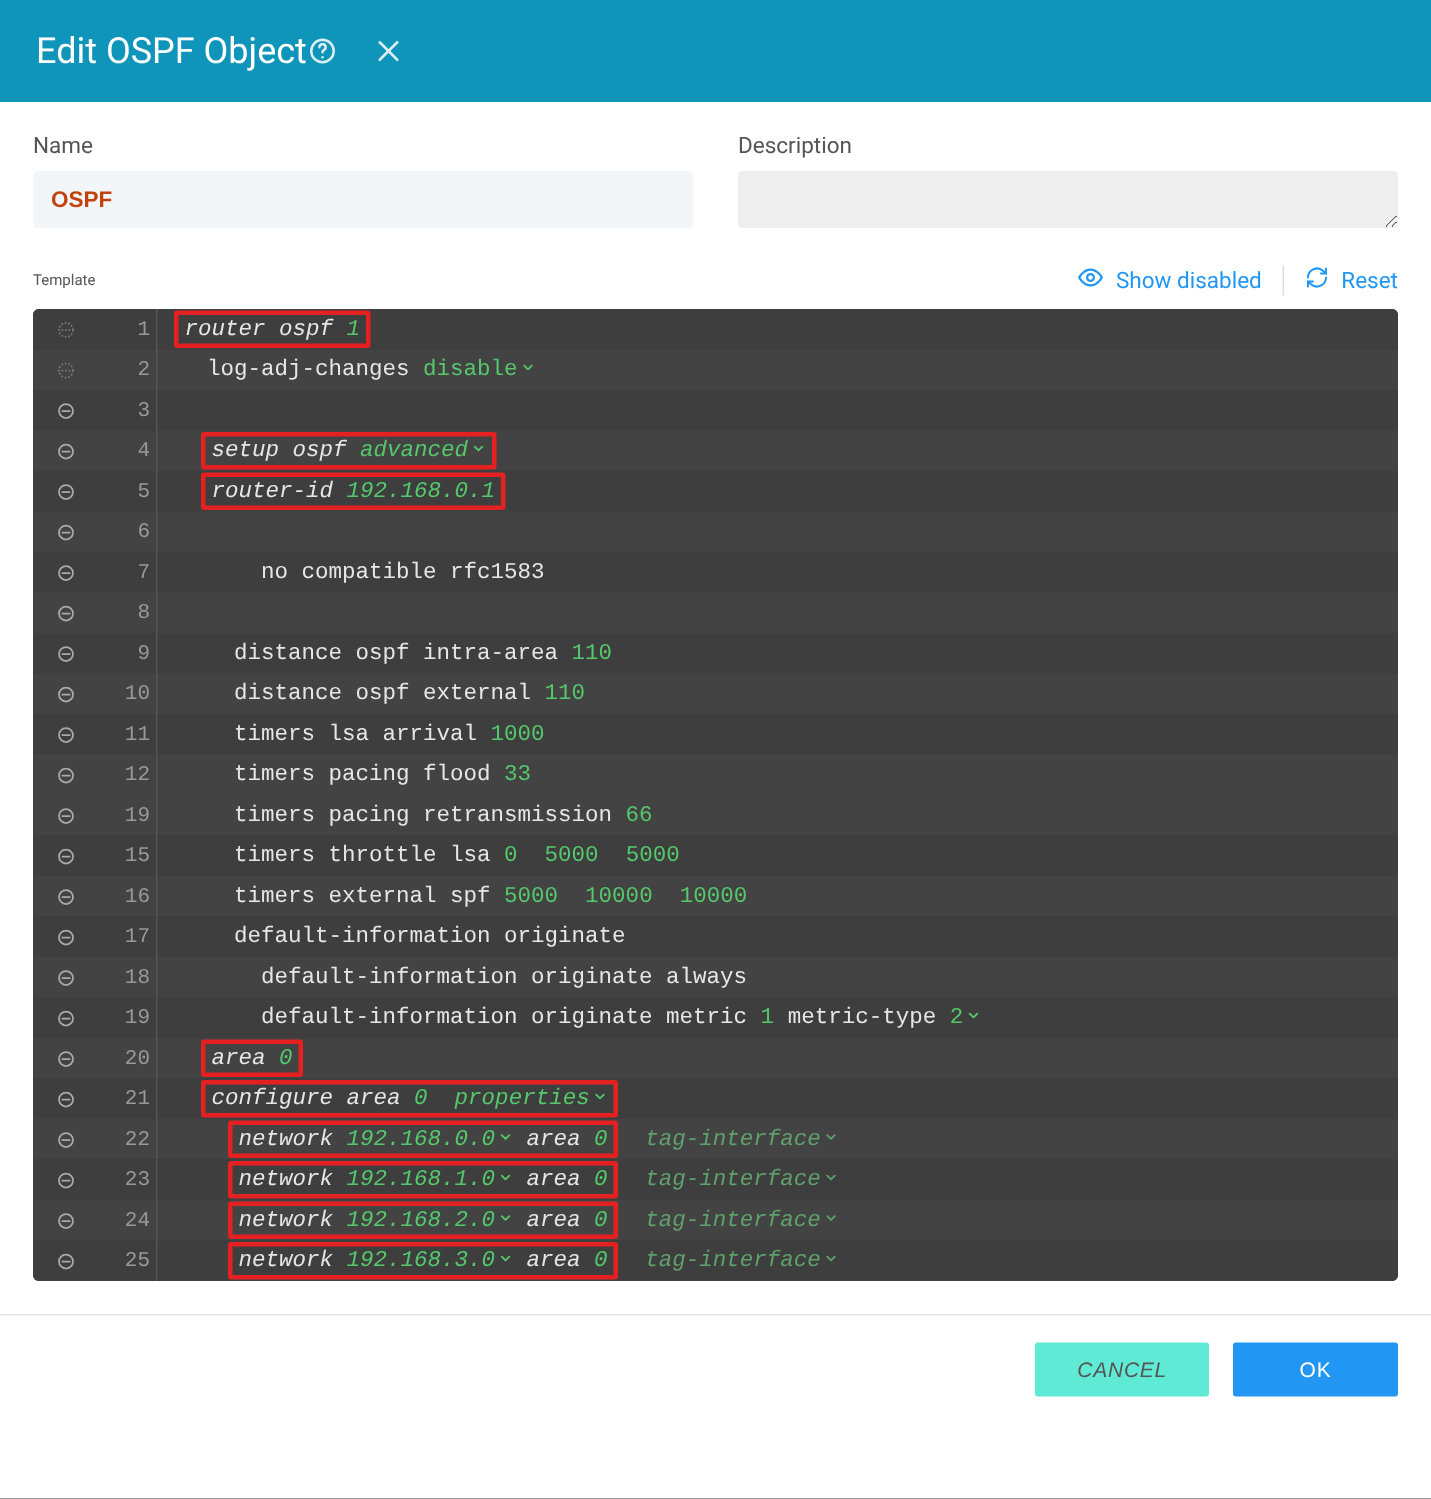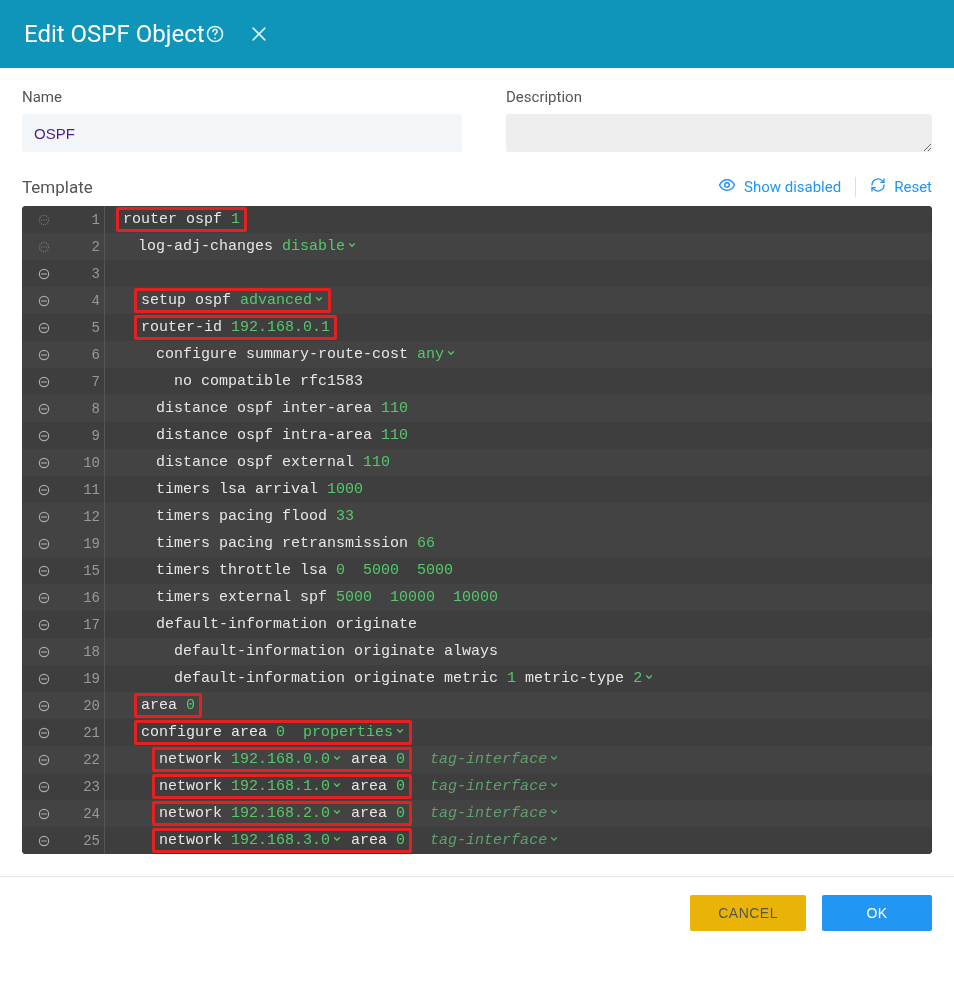--- a/index.html
+++ b/index.html
@@ -41,50 +41,51 @@
   }
   .dlg-header h1 {
     font-size: 24px;
     font-weight: 400;
     margin: 0;
   }
   .hdr-actions { display: flex; align-items: center; gap: 24px; }
   .help-icon, .close-icon { cursor: pointer; opacity: 0.85; }
   .help-icon svg, .close-icon svg { display:block; }
   
-  .form-area { padding: 20px 22px 8px; display:flex; gap:44px; }
+  .form-area { padding: 20px 22px 8px; display:flex; gap:30px; }
   .form-col { display:flex; flex-direction:column; flex:0 0 440px; }
   .form-label { font-size: 15px; color: #555; margin-bottom: 8px; }
   .form-input {
     background: var(--field-bg);
     border: none;
     border-radius: 3px;
     padding: 10px 12px;
     font-size: 15px;
-    color: #4c1d95;
+    color: #c2410c;
     height: 38px;
+    font-weight: bold;
   }
   .form-textarea {
     background: var(--desc-bg);
     border: none;
     border-radius: 3px;
     padding: 10px 12px;
     font-size: 15px;
     color: #333;
     height: 38px;
     resize: both;
     width: 100%;
   }
   .form-col-desc { flex:1; }
   
   .tpl-header {
     display:flex; align-items:center; justify-content:space-between;
     padding: 16px 22px 8px;
   }
-  .tpl-label { font-size: 17px; color: #555; }
+  .tpl-label { font-size: 10px; color: #555; }
   .tpl-actions { display:flex; align-items:center; gap:14px; }
   .tpl-link { color: var(--blue-link); font-size:15px; display:inline-flex; align-items:center; gap:8px; cursor:pointer; }
   .tpl-sep { width:1px; height:20px; background:#ddd; }
   
   .editor-wrap { padding: 0 22px 4px; }
   .editor {
     background: var(--editor-bg);
     border-radius: 4px;
     font-family: "SFMono-Regular", Consolas, "Liberation Mono", Menlo, monospace;
     font-size: 15px;
@@ -112,34 +113,35 @@
   .kw { color: var(--code-white); }
   .val { color: var(--code-green); }
   .val-italic { color: var(--code-green-dim); font-style: italic; text-align: center; }
   .hl {
     border: 3px solid var(--highlight-red);
     border-radius: 2px;
     padding: 0 4px;
     margin-left:-4px;
     display:inline-flex; align-items:center;
     height:25px;
+    font-style:italic;
   }
   .chev { margin-left:2px; }
   
   .dlg-footer {
     border-top: 1px solid #e5e5e5;
     margin-top: 18px;
     padding: 18px 22px;
     display:flex; justify-content:flex-end; gap:16px;
   }
   .btn {
     border:none; border-radius:2px; font-size:14px;
     padding: 10px 28px; cursor:pointer; letter-spacing: .5px;
   }
-  .btn-cancel { background:#eab308; color:#555; }
+  .btn-cancel { background:#5eead4; color:#555;font-style:italic; }
   .btn-ok { background: var(--blue-btn); color:#fff; min-width:110px; }
 </style>
 </head>
 <body>
 
 <div class="dlg-header">
   <h1>Edit OSPF Object</h1>
   <div class="hdr-actions">
     <span class="help-icon">
       <svg width="20" height="20" viewBox="0 0 24 24" fill="none" stroke="#ffffff" stroke-width="2">
@@ -257,23 +259,20 @@
       </div>
       <div class="erow odd">
         <div class="e-toggle">
           <svg width="14" height="14" viewBox="0 0 24 24" fill="none" stroke="#aaaaaa" stroke-width="2">
             <circle cx="12" cy="12" r="8"></circle>
             <line x1="7" y1="12" x2="17" y2="12"></line>
           </svg>
         </div>
         <div class="e-lineno">6</div>
         <div class="e-gutter-sep"></div>
-        <div class="e-content"><span>    </span><span><span class="kw">configure summary-route-cost </span><span class="val">any</span><span><svg class="chev" width="10" height="10" viewBox="0 0 24 24" fill="none" stroke="#54c86a" stroke-width="3" stroke-linecap="round" stroke-linejoin="round">
-                <polyline points="6 9 12 15 18 9"></polyline>
-              </svg></span></span></div>
       </div>
       <div class="erow even">
         <div class="e-toggle">
           <svg width="14" height="14" viewBox="0 0 24 24" fill="none" stroke="#aaaaaa" stroke-width="2">
             <circle cx="12" cy="12" r="8"></circle>
             <line x1="7" y1="12" x2="17" y2="12"></line>
           </svg>
         </div>
         <div class="e-lineno">7</div>
         <div class="e-gutter-sep"></div>
@@ -281,21 +280,20 @@
       </div>
       <div class="erow odd">
         <div class="e-toggle">
           <svg width="14" height="14" viewBox="0 0 24 24" fill="none" stroke="#aaaaaa" stroke-width="2">
             <circle cx="12" cy="12" r="8"></circle>
             <line x1="7" y1="12" x2="17" y2="12"></line>
           </svg>
         </div>
         <div class="e-lineno">8</div>
         <div class="e-gutter-sep"></div>
-        <div class="e-content"><span>    </span><span><span class="kw">distance ospf inter-area </span><span class="val">110</span></span></div>
       </div>
       <div class="erow even">
         <div class="e-toggle">
           <svg width="14" height="14" viewBox="0 0 24 24" fill="none" stroke="#aaaaaa" stroke-width="2">
             <circle cx="12" cy="12" r="8"></circle>
             <line x1="7" y1="12" x2="17" y2="12"></line>
           </svg>
         </div>
         <div class="e-lineno">9</div>
         <div class="e-gutter-sep"></div>

